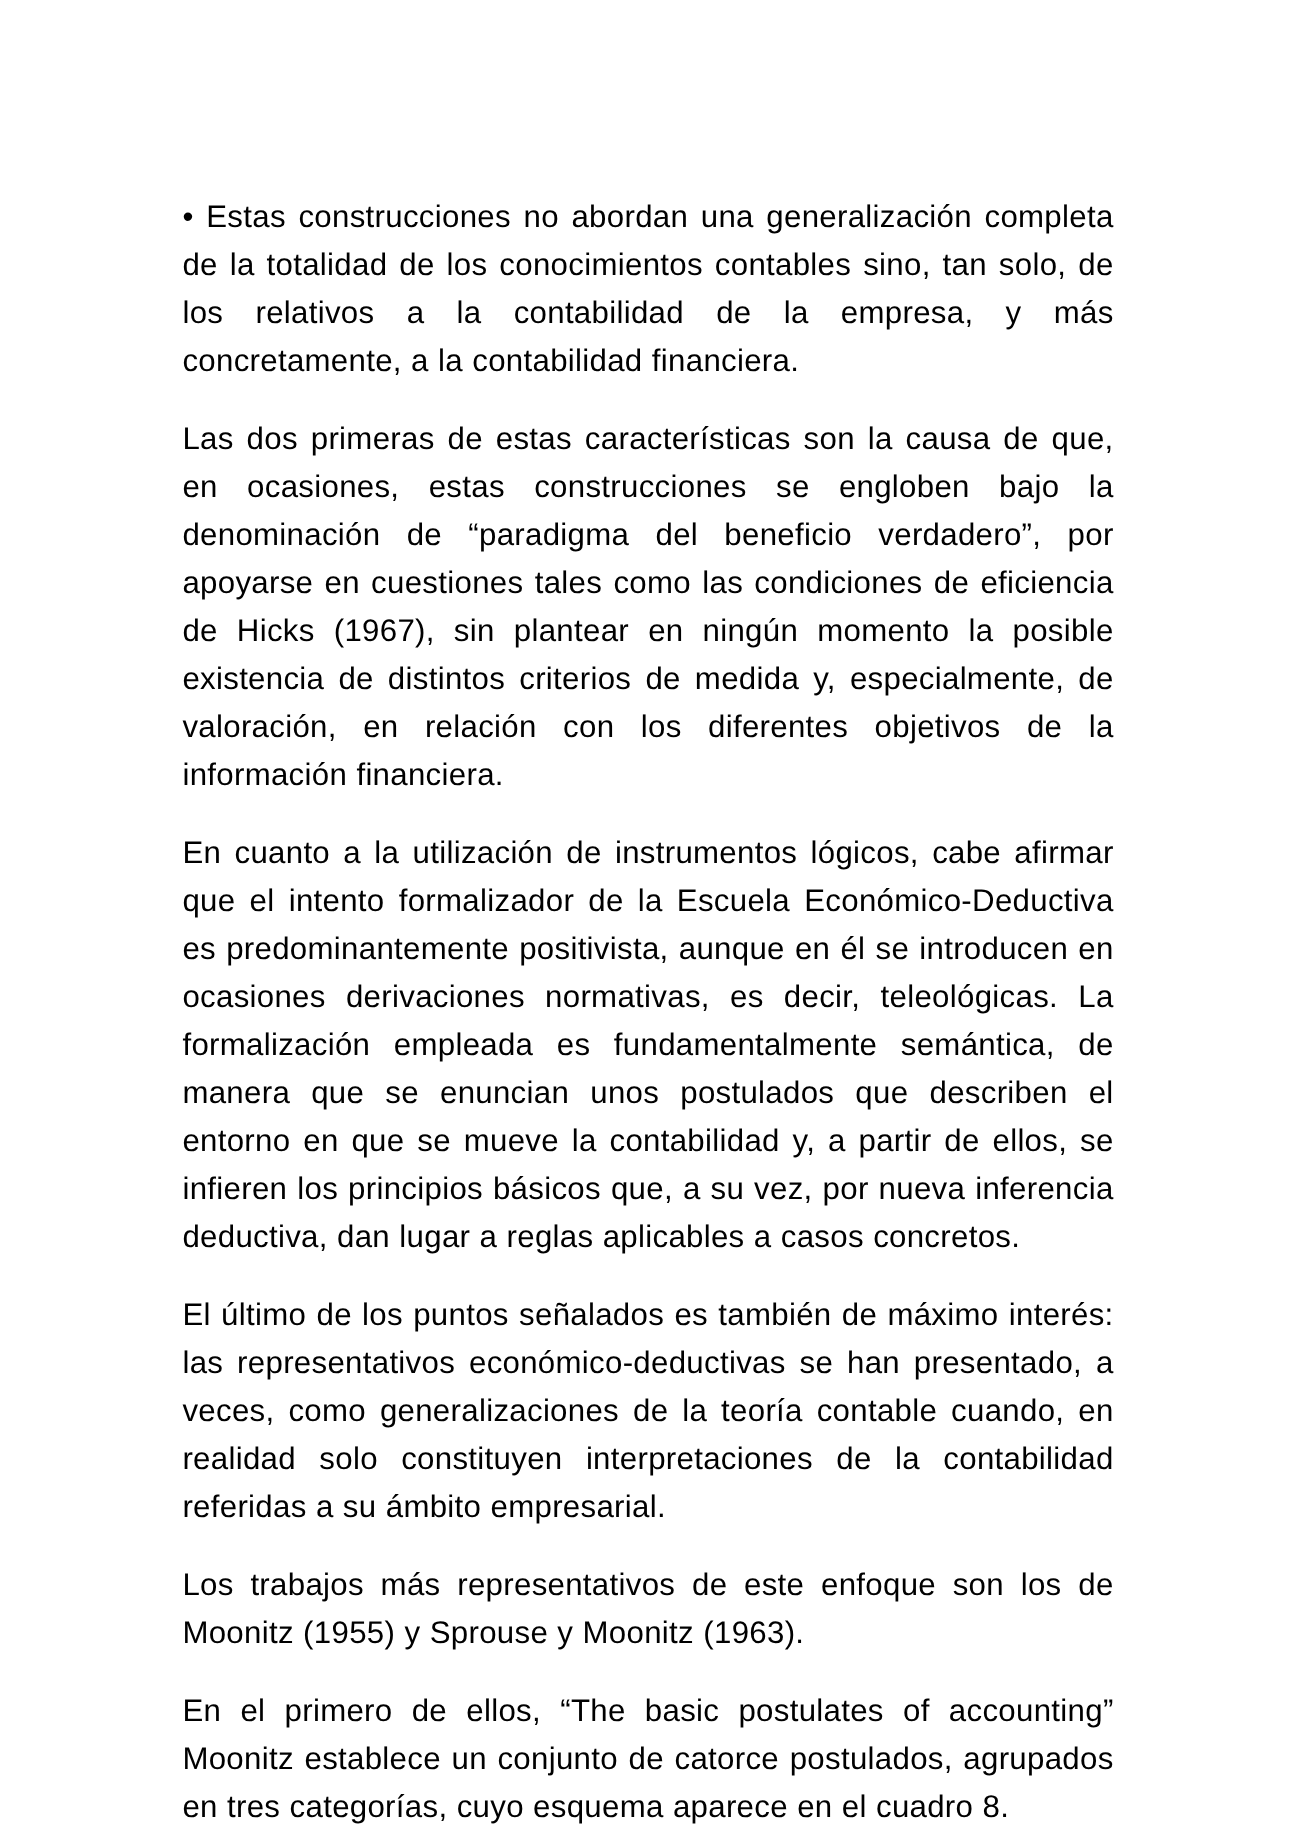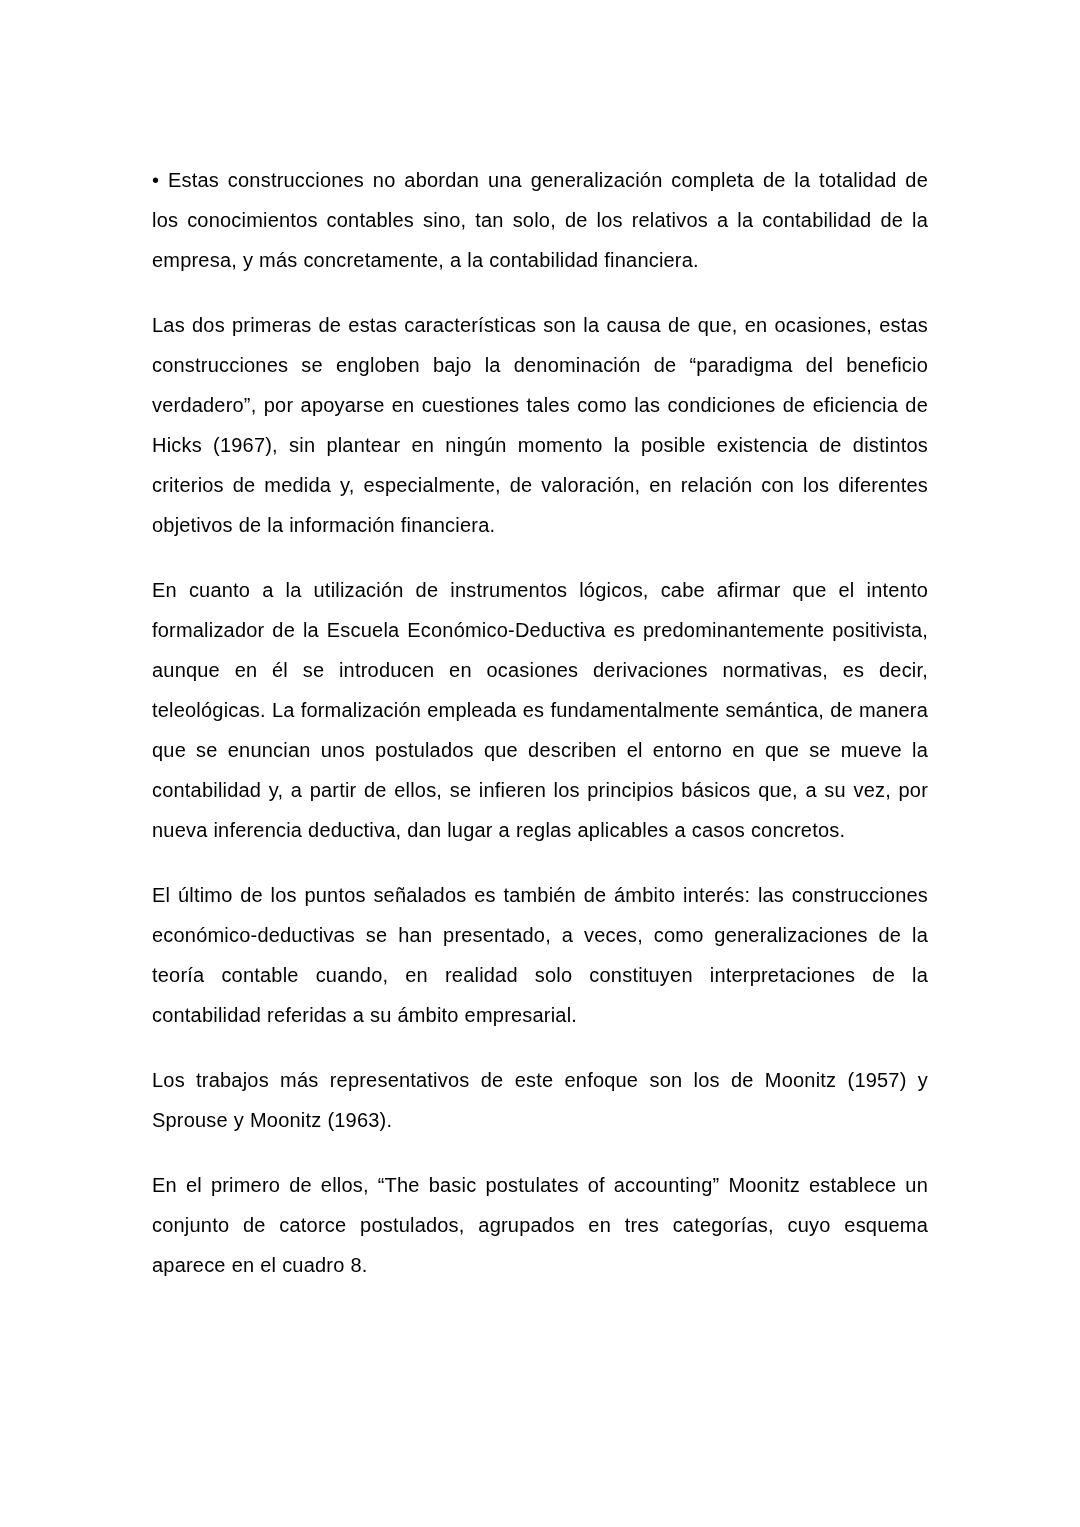--- a/index.html
+++ b/index.html
@@ -22,21 +22,21 @@
     overflow: hidden;
   }
   .text-column {
     position: absolute;
     left: 152px;
     top: 160px;
     width: 776px;
   }
   .para {
     margin: 0 0 25px 0;
-    font-size: 20px;
+    font-size: 26px;
     line-height: 40px;
     text-align: justify;
     text-justify: inter-word;
     letter-spacing: 0.01em;
     word-spacing: 0.01em;
     color: #000000;
   }
   .para:last-child {
     margin-bottom: 0;
   }
@@ -49,20 +49,20 @@
 
 <div class="page">
   <div class="text-column">
 
     <p class="para bullet-para">• Estas construcciones no abordan una generalización completa de la totalidad de los conocimientos contables sino, tan solo, de los relativos a la contabilidad de la empresa, y más concretamente, a la contabilidad financiera.</p>
 
     <p class="para">Las dos primeras de estas características son la causa de que, en ocasiones, estas construcciones se engloben bajo la denominación de “paradigma del beneficio verdadero”, por apoyarse en cuestiones tales como las condiciones de eficiencia de Hicks (1967), sin plantear en ningún momento la posible existencia de distintos criterios de medida y, especialmente, de valoración, en relación con los diferentes objetivos de la información financiera.</p>
 
     <p class="para">En cuanto a la utilización de instrumentos lógicos, cabe afirmar que el intento formalizador de la Escuela Económico-Deductiva es predominantemente positivista, aunque en él se introducen en ocasiones derivaciones normativas, es decir, teleológicas. La formalización empleada es fundamentalmente semántica, de manera que se enuncian unos postulados que describen el entorno en que se mueve la contabilidad y, a partir de ellos, se infieren los principios básicos que, a su vez, por nueva inferencia deductiva, dan lugar a reglas aplicables a casos concretos.</p>
 
-    <p class="para">El último de los puntos señalados es también de ámbito interés: las construcciones económico-deductivas se han presentado, a veces, como generalizaciones de la teoría contable cuando, en realidad solo constituyen interpretaciones de la contabilidad referidas a su ámbito empresarial.</p>
+    <p class="para">El último de los puntos señalados es también de máximo interés: las representativos económico-deductivas se han presentado, a veces, como generalizaciones de la teoría contable cuando, en realidad solo constituyen interpretaciones de la contabilidad referidas a su ámbito empresarial.</p>
 
-    <p class="para">Los trabajos más representativos de este enfoque son los de Moonitz (1957) y Sprouse y Moonitz (1963).</p>
+    <p class="para">Los trabajos más representativos de este enfoque son los de Moonitz (1955) y Sprouse y Moonitz (1963).</p>
 
     <p class="para">En el primero de ellos, “The basic postulates of accounting” Moonitz establece un conjunto de catorce postulados, agrupados en tres categorías, cuyo esquema aparece en el cuadro 8.</p>
 
   </div>
 </div>
 
 </body></html>

